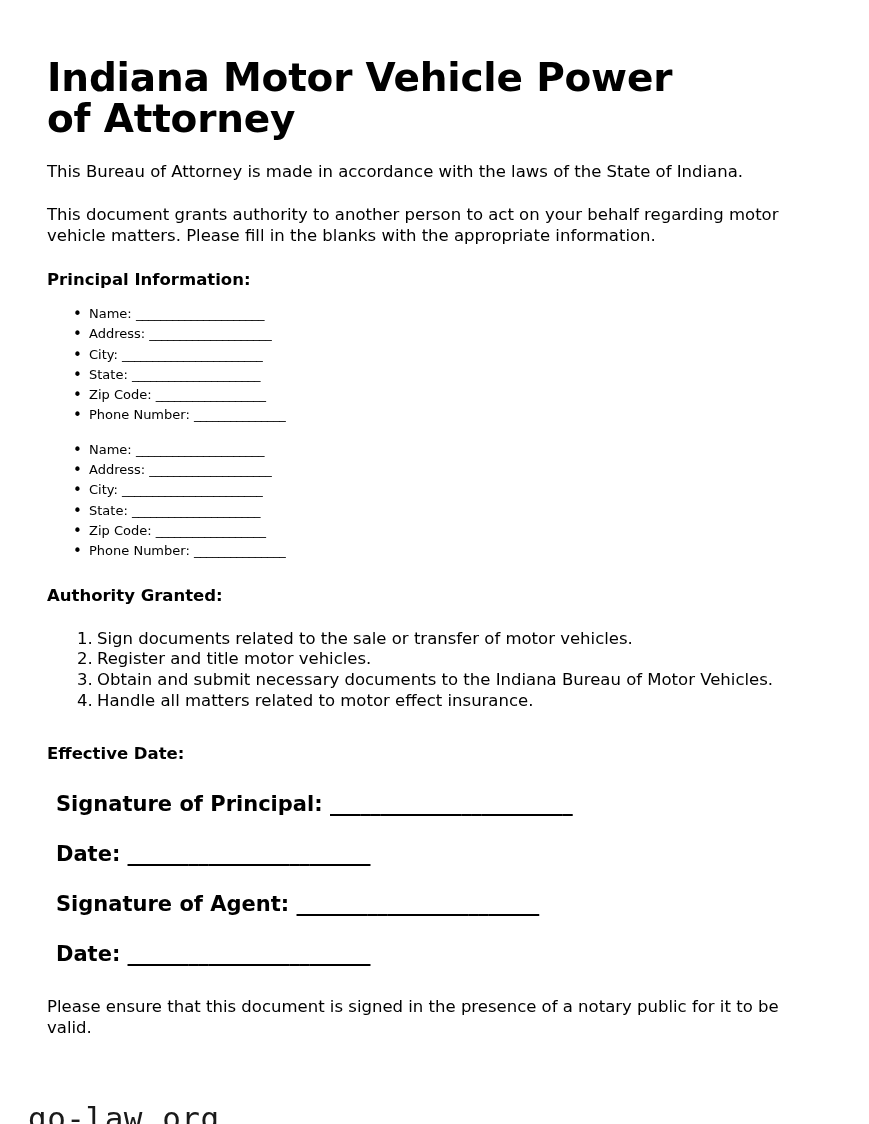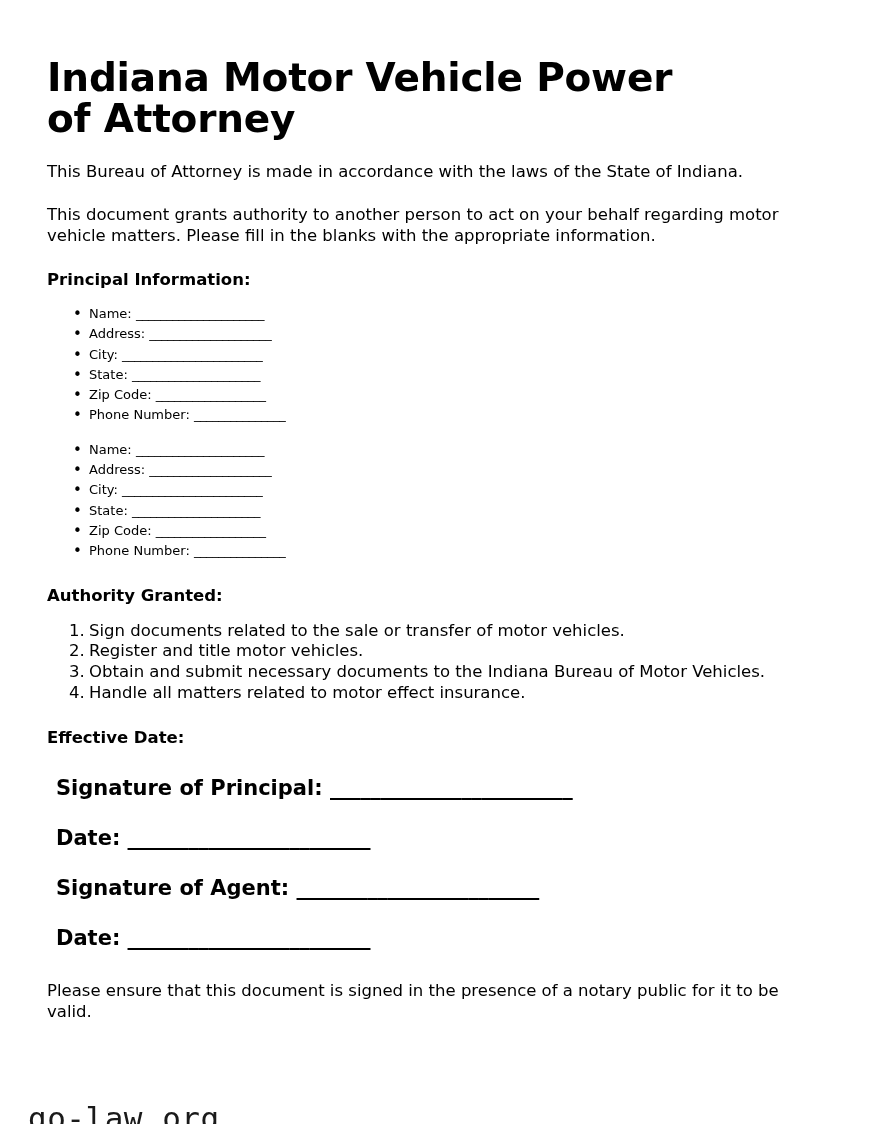--- a/index.html
+++ b/index.html
@@ -70,21 +70,21 @@
     content: "\2022";
     position: absolute;
     left: 26px;
     top: 0;
     font-size: 15px;
   }
 
   ol.action-list {
     list-style: none;
     counter-reset: actionitem;
-    margin: 0;
+    margin: 8px;
     padding: 0;
     padding-top: 15px;
   }
   ol.action-list li {
     position: relative;
     counter-increment: actionitem;
     font-size: 16.5px;
     line-height: 20.8px;
     padding-left: 42px;
   }

